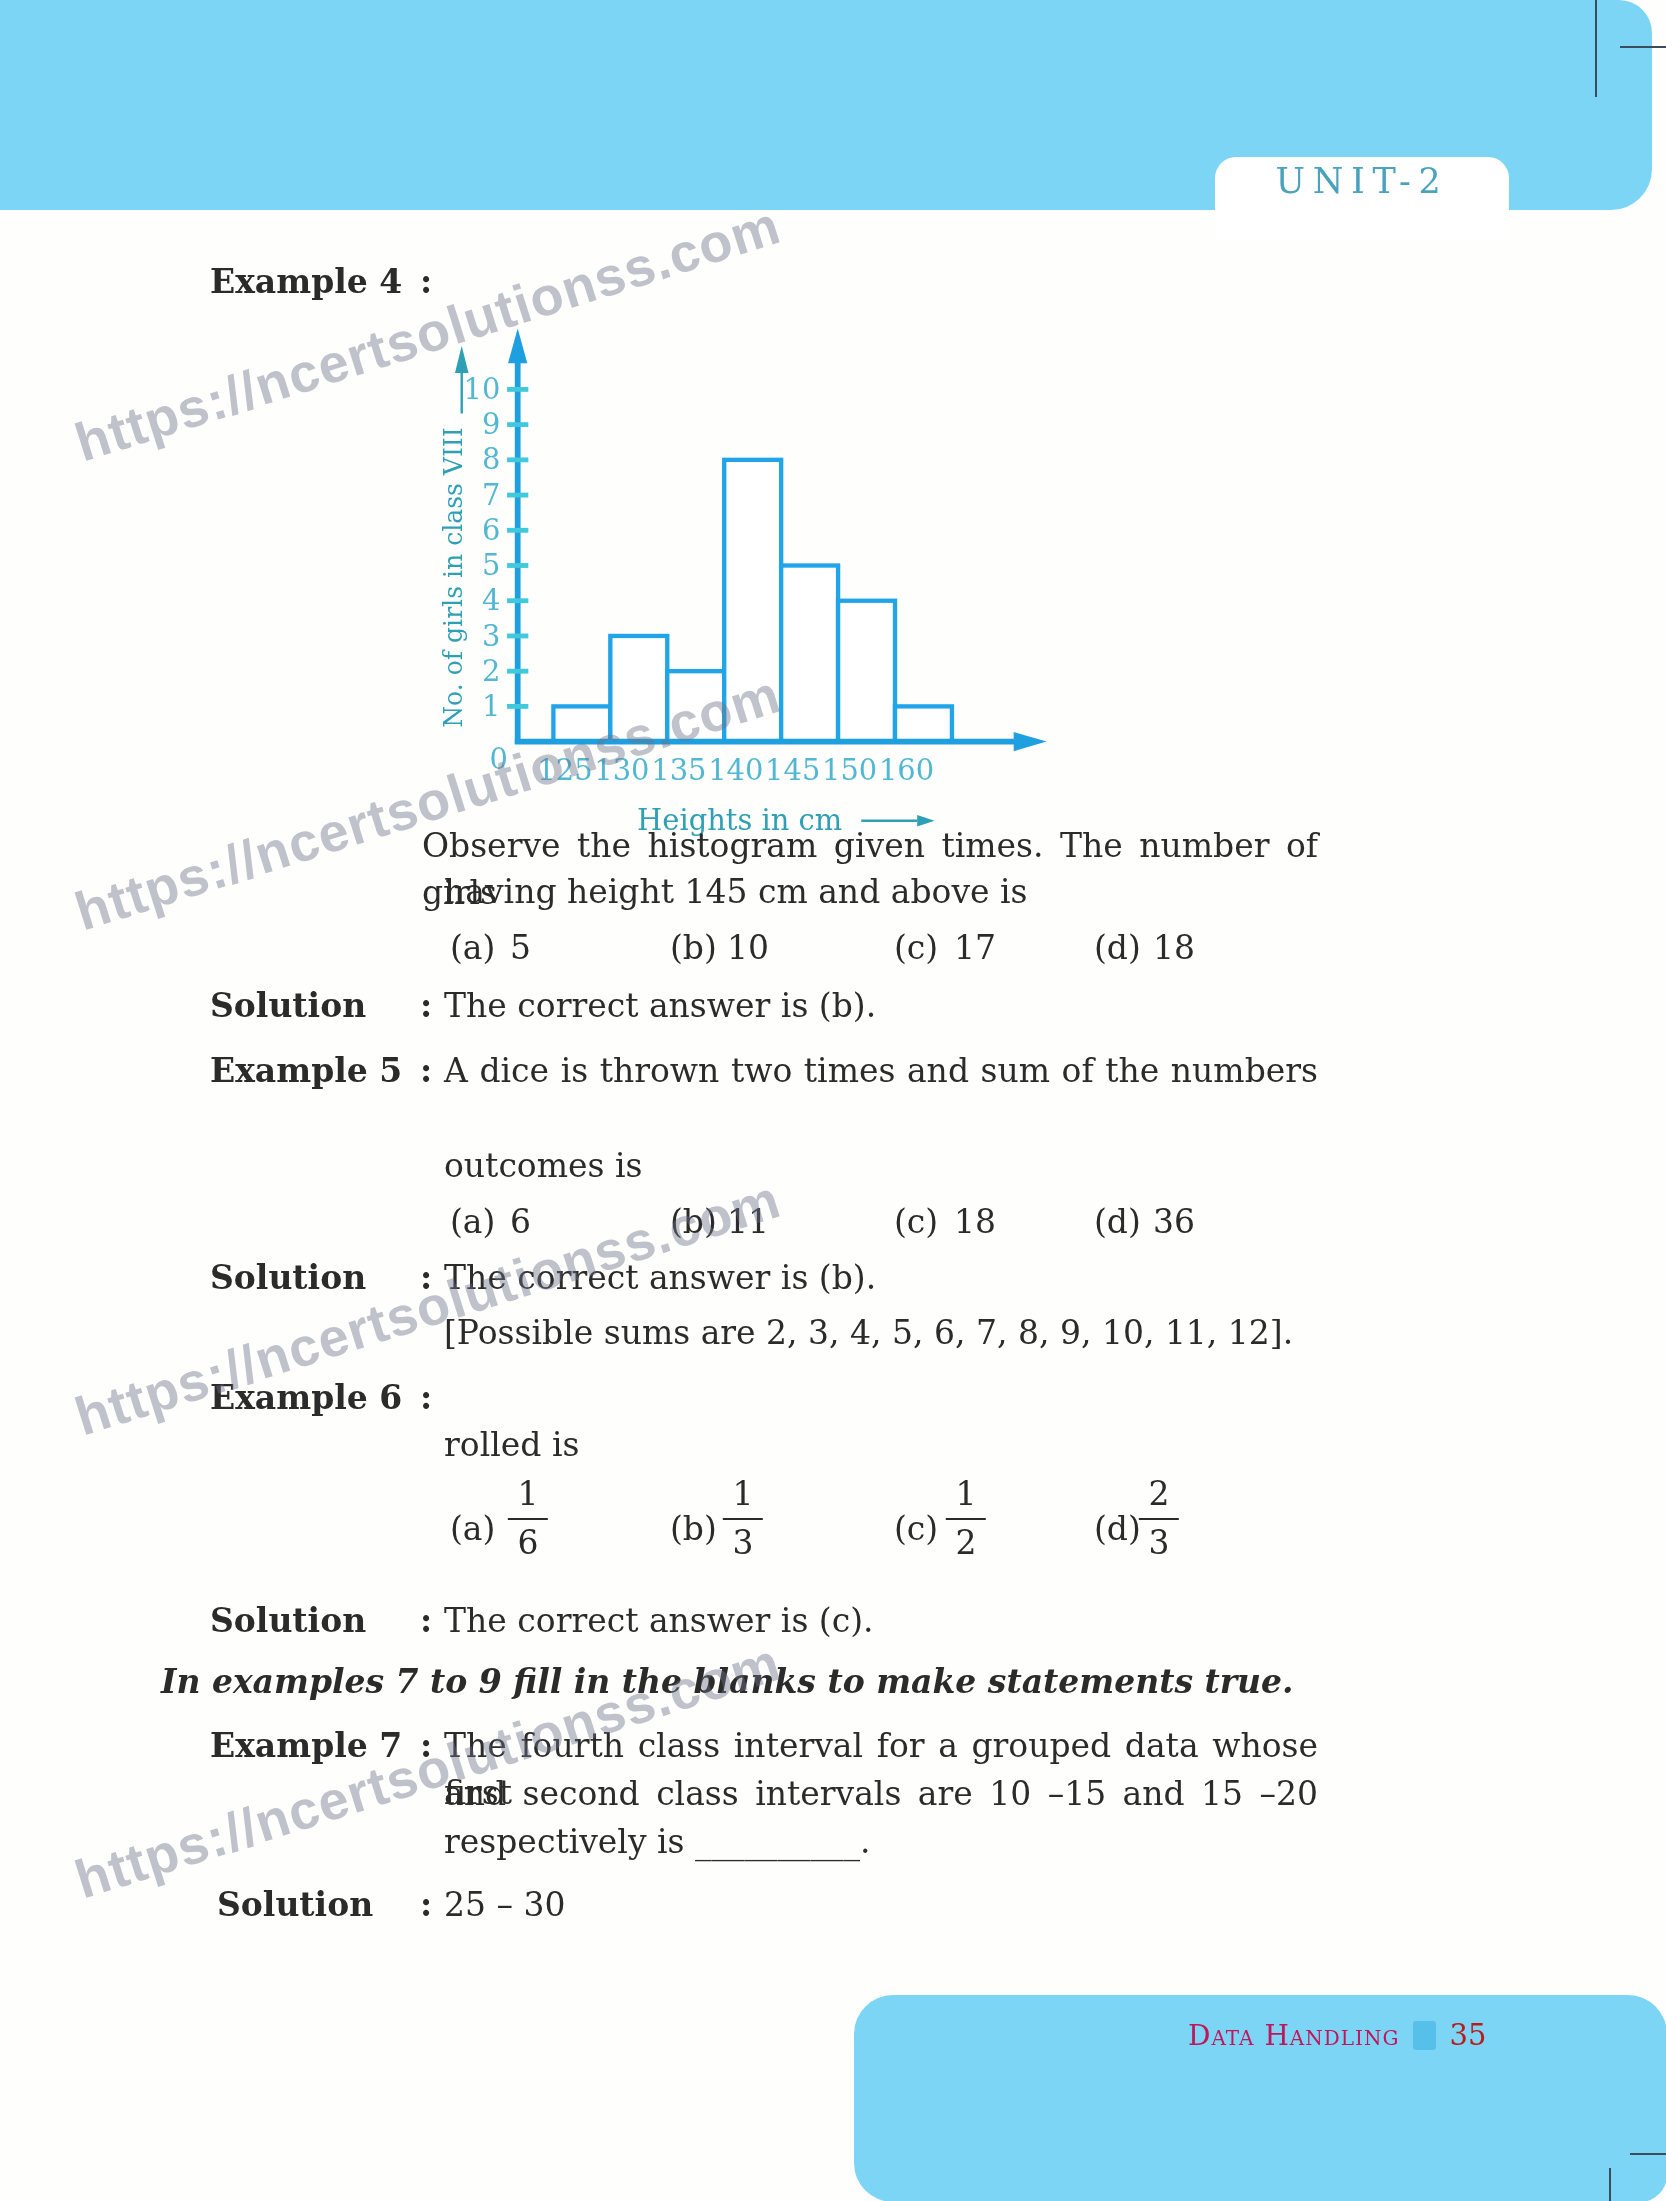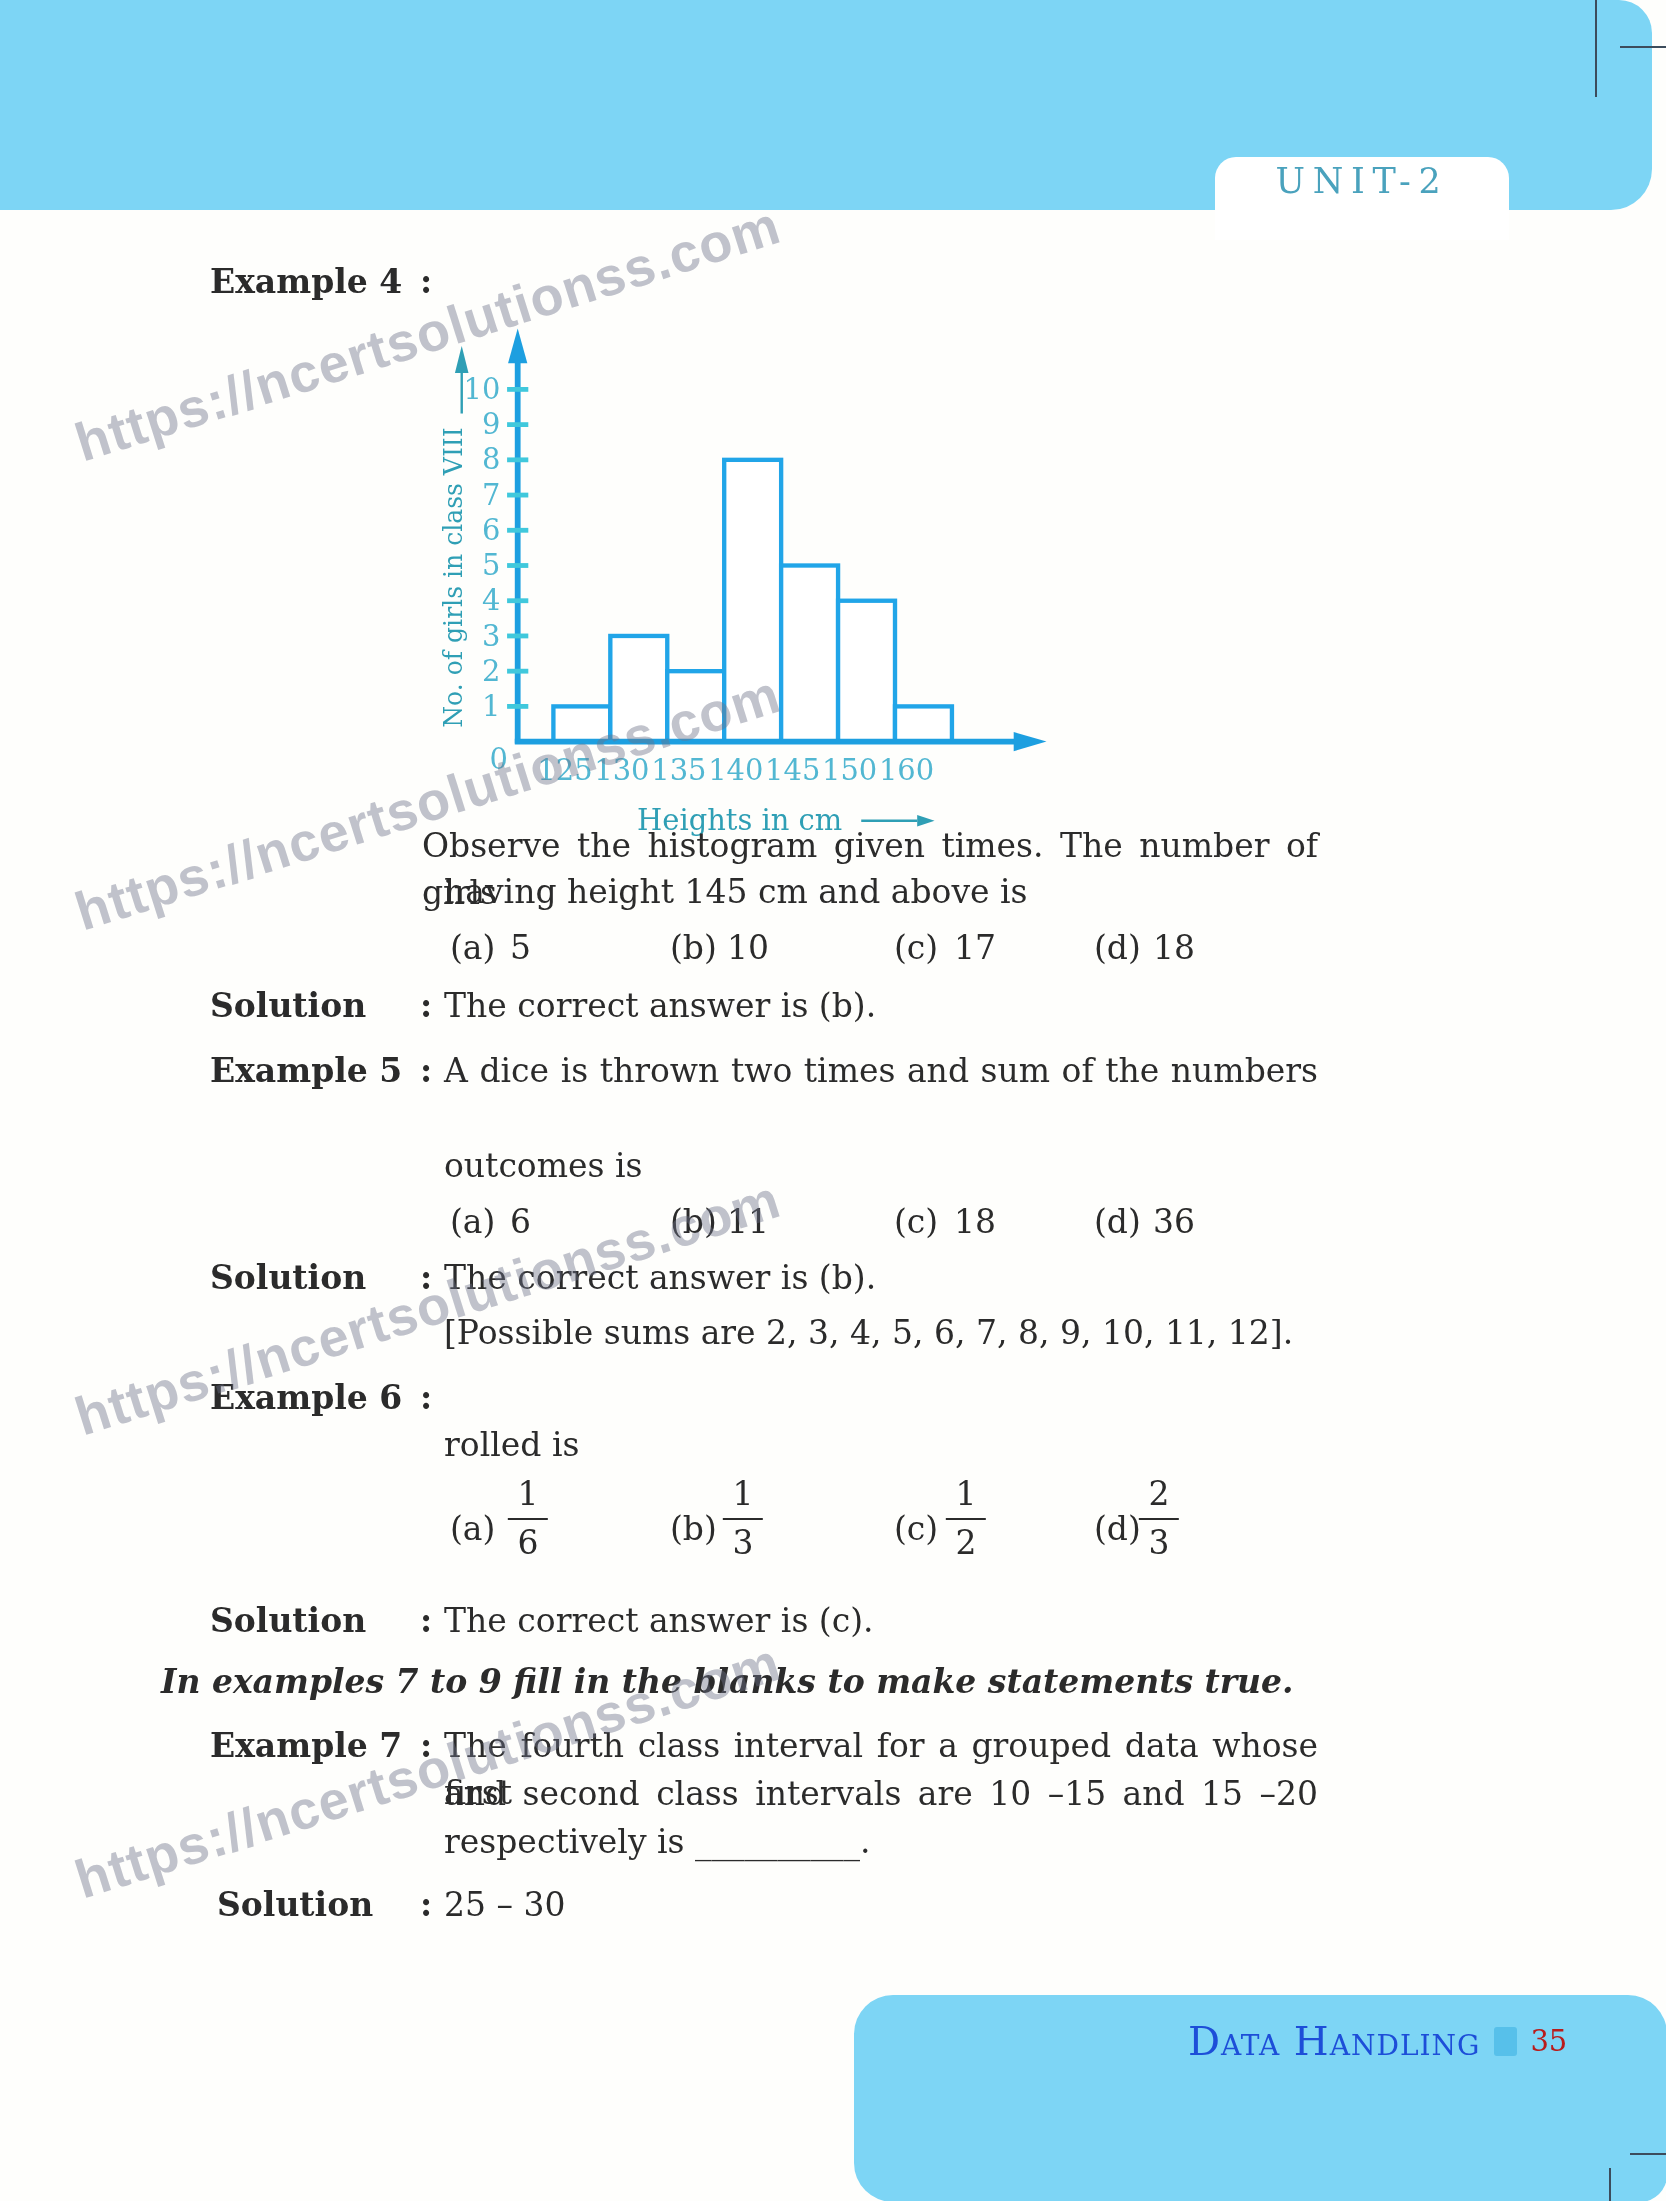--- a/index.html
+++ b/index.html
@@ -9,21 +9,21 @@
   .band{position:absolute;left:0;top:0;width:1652px;height:210px;background:#7dd5f5;
         border-radius:0 33px 41px 0;z-index:1;}
   .unit-tab{position:absolute;left:1215px;top:157px;width:294px;height:83px;background:#ffffff;
         border-radius:21px 21px 0 0;z-index:2;text-align:center;}
   .unit-tab span{display:inline-block;margin-top:4px;font-size:35px;letter-spacing:7.7px;
         color:#4aa2bd;font-family:"DejaVu Serif",serif;}
   
   .footer{position:absolute;left:854px;top:1995px;width:813px;height:207px;background:#7dd5f5;
         border-radius:39px 39px 27px 39px;z-index:1;}
   .f-line{position:absolute;left:334px;top:23px;display:flex;align-items:center;gap:13.5px;}
-  .f-chapter{font-variant:small-caps;font-size:40px;color:#1d4ed8;letter-spacing:1px;}
+  .f-chapter{font-variant:small-caps;font-size:28px;color:#be185d;letter-spacing:1px;}
   .f-sq{width:23px;height:29px;background:#57c0ea;border-radius:2.9px;}
   .f-num{font-size:29px;color:#b91c1c;}
   
   .mark{position:absolute;background:#3c4c5c;z-index:45;}
   
   .wm{position:absolute;left:77px;white-space:nowrap;transform:rotate(-17.5deg);
       transform-origin:0 50%;font:bold 54px "Liberation Sans",sans-serif;
       color:#6d7288;opacity:0.42;letter-spacing:1px;z-index:40;pointer-events:none;}
   
   .row{position:absolute;left:0;width:1666px;height:47px;line-height:47px;font-size:33px;z-index:10;}

